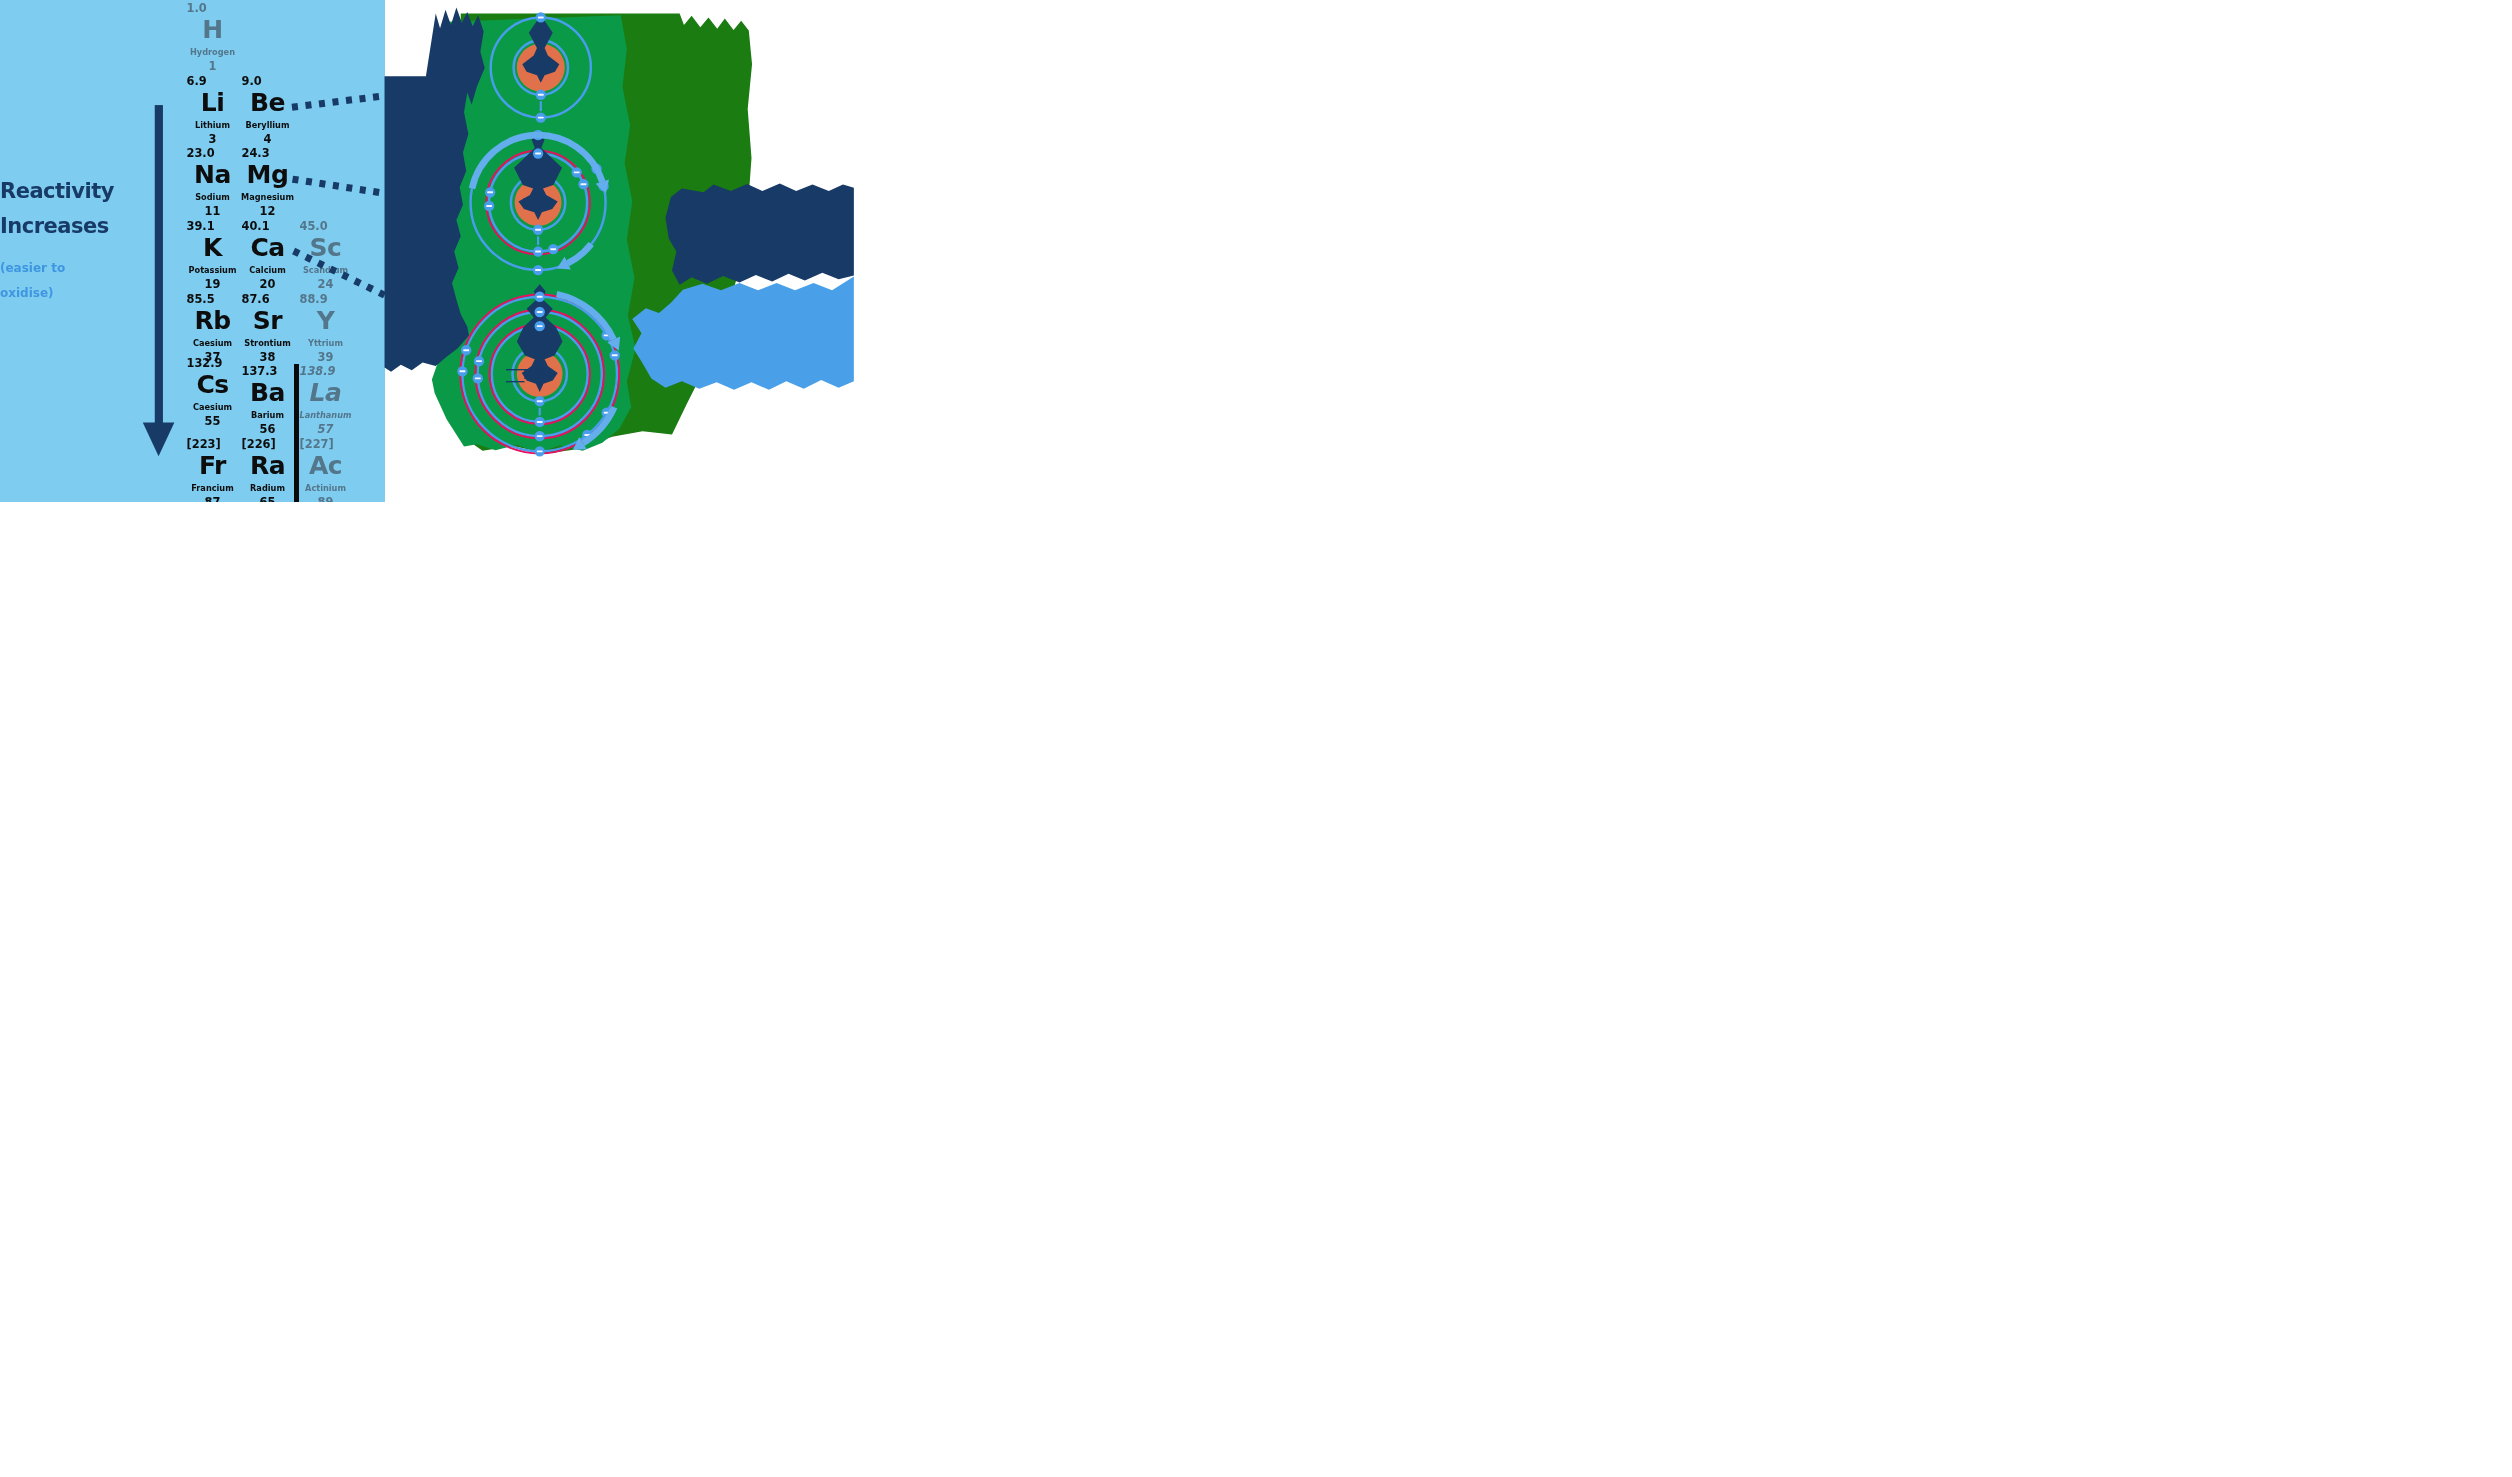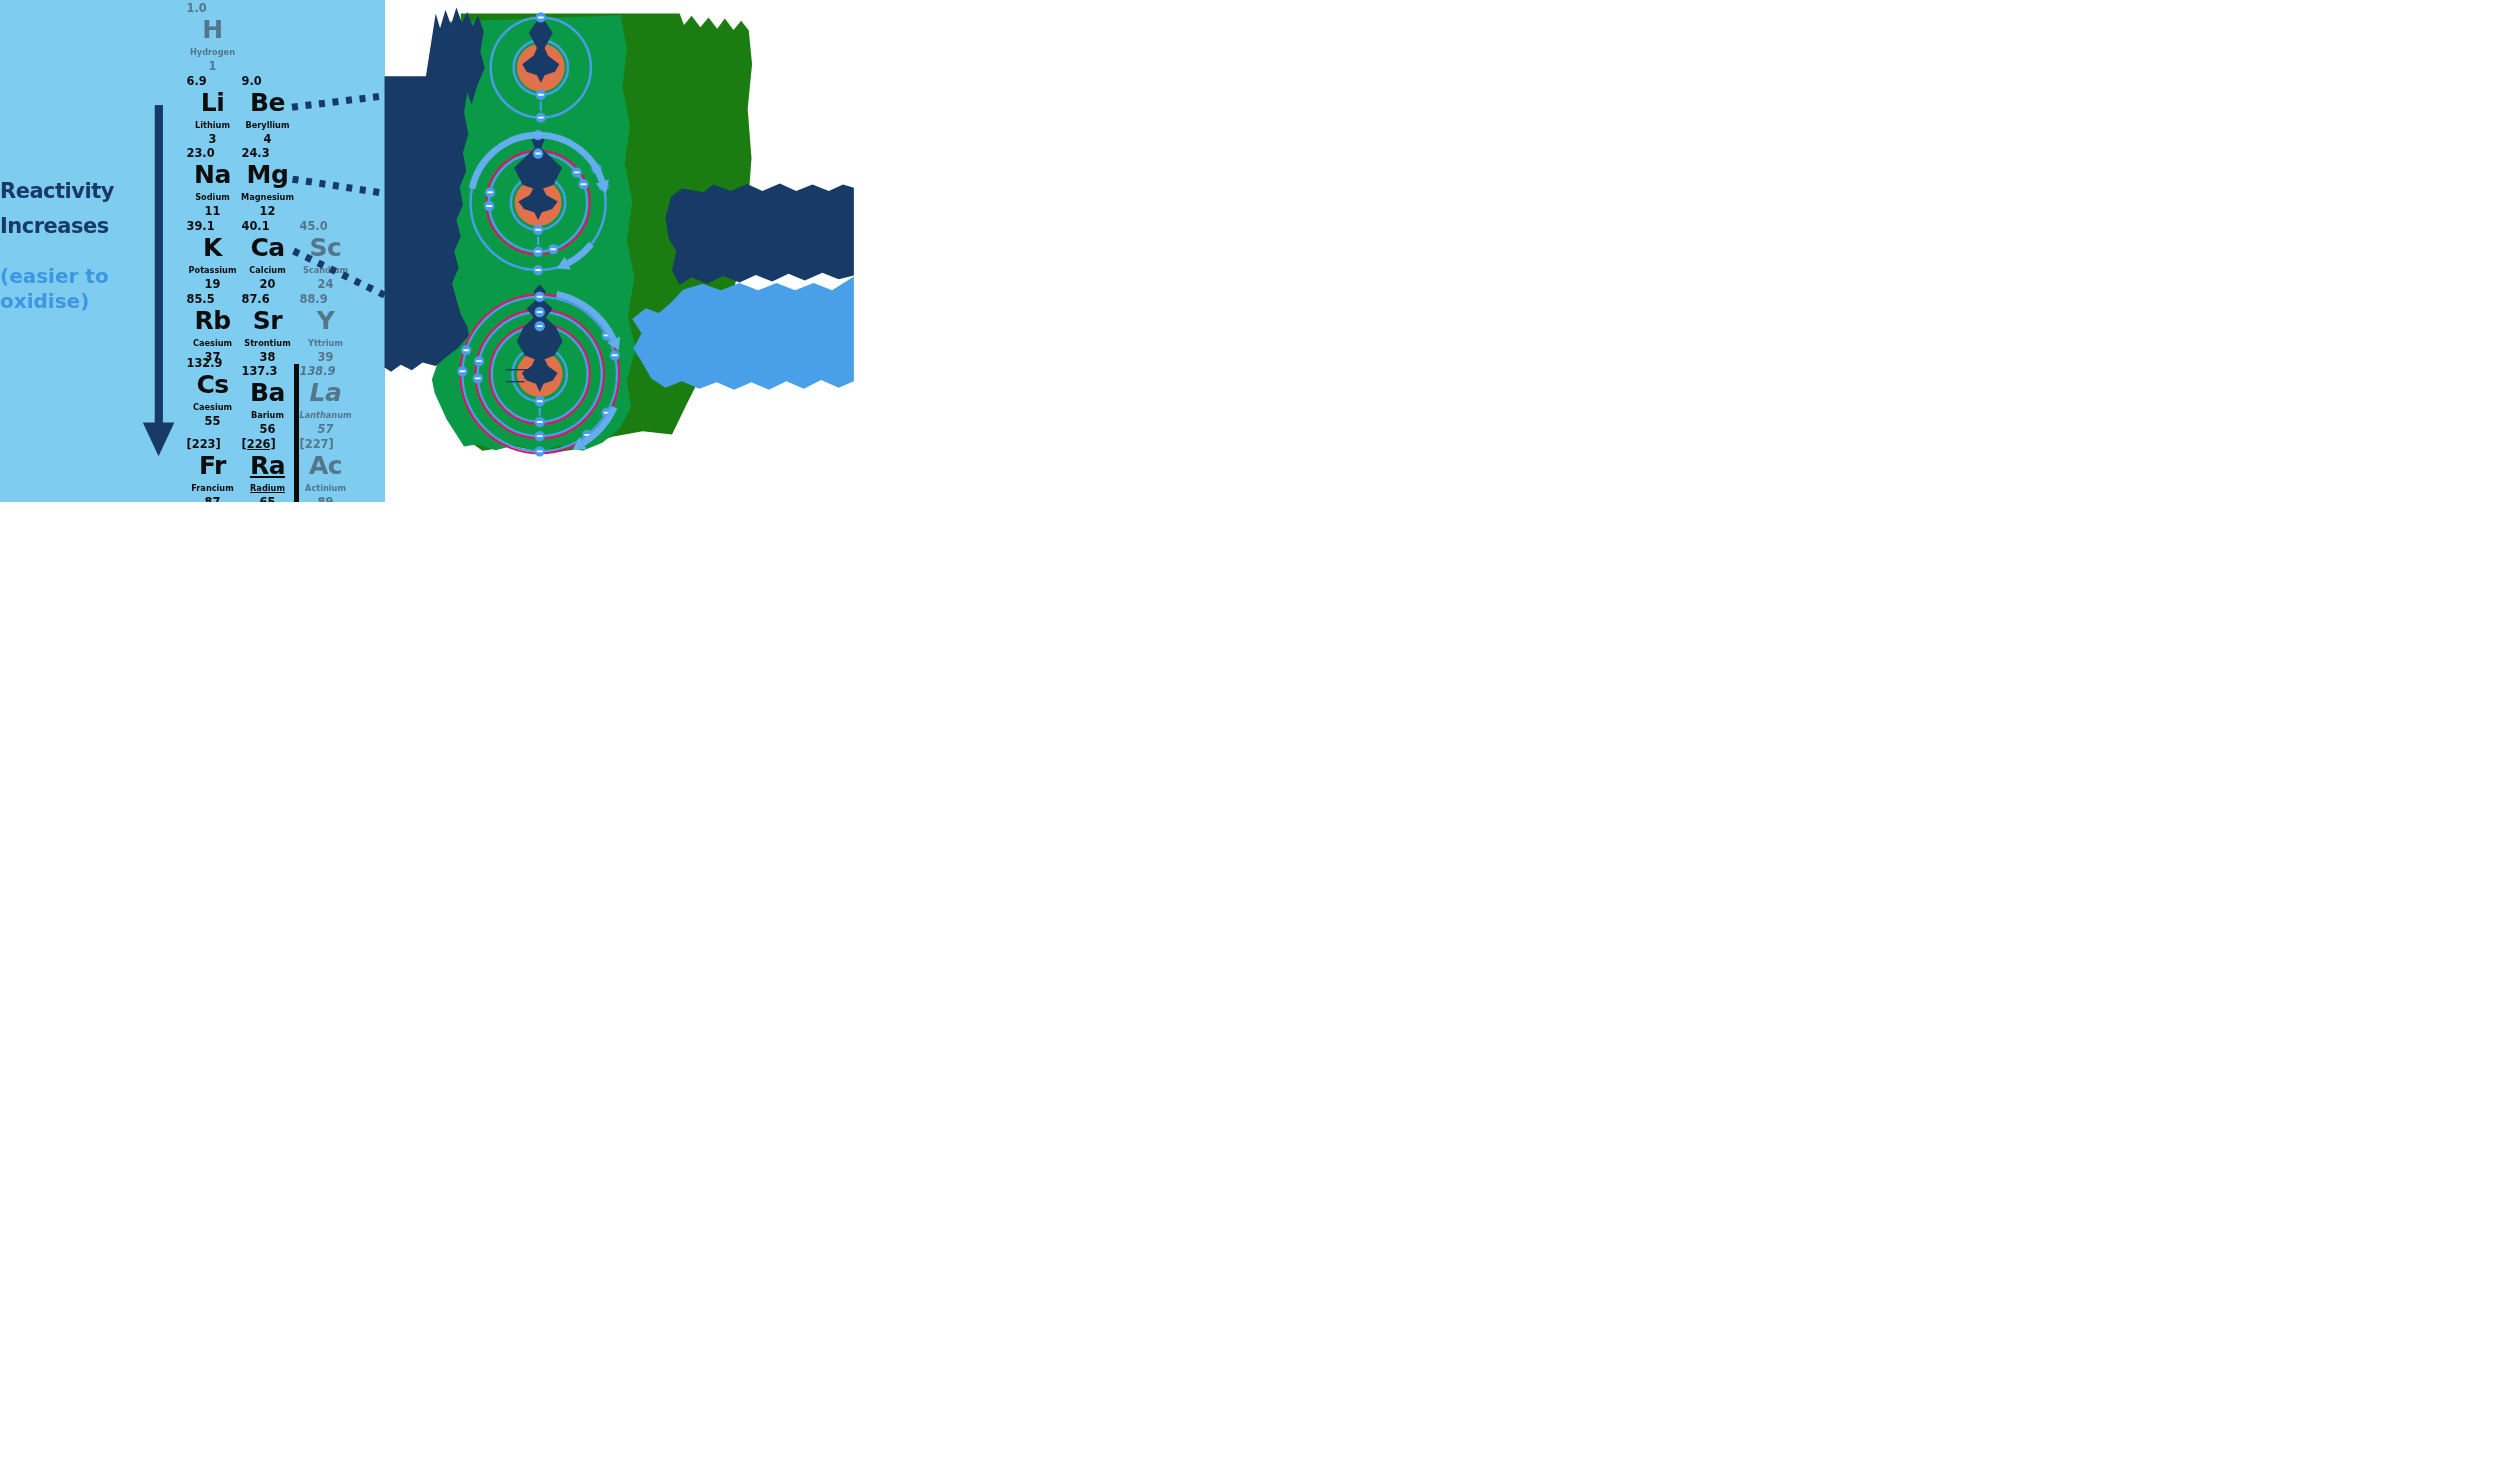--- a/index.html
+++ b/index.html
@@ -8,21 +8,21 @@
   #left-panel{position:absolute;left:0;top:0;width:385px;height:502px;background:var(--panel,#7ecdf1);}
   #divider{position:absolute;background:#0a0a0a;}
   .cell{position:absolute;width:65px;text-align:center;color:var(--ink,#0d0d0d);z-index:3;}
   .cell .mass{font-size:11.4px;line-height:13px;font-weight:bold;text-align:left;padding-left:6.5px;}
   .cell .sym{font-size:25px;line-height:25px;font-weight:bold;letter-spacing:-0.5px;margin-top:1.6px;}
   .cell .ename{font-size:8.2px;line-height:9.8px;font-weight:bold;margin-top:6px;}
   .cell .enum{font-size:11.4px;line-height:13px;font-weight:bold;margin-top:2.2px;}
   .cell.muted{color:var(--muted,#54768b);}
   #reactivity{position:absolute;left:0;top:174px;width:126px;text-align:left;z-index:3;}
   #reactivity .title{font-size:21px;line-height:35px;font-weight:bold;color:var(--navy,#173a66);letter-spacing:-0.5px;}
-  #reactivity .sub{font-size:20px;line-height:25px;font-weight:600;color:var(--mblue,#3f96e0);margin-top:20px;}
+  #reactivity .sub{font-size:12px;line-height:25px;font-weight:600;color:var(--mblue,#3f96e0);margin-top:12px;}
   #deco{position:absolute;left:0;top:0;z-index:4;pointer-events:none;}
 </style>
 </head>
 <body>
 
 <div id="canvas">
   <div id="left-panel"></div>
 
   <div id="reactivity">
     <div class="title">
@@ -119,21 +119,21 @@
         <div class="sym">La</div>
         <div class="ename">Lanthanum</div>
         <div class="enum">57</div>
       </div>
       <div class="cell" style="left: 180px; top: 438px;">
         <div class="mass">[223]</div>
         <div class="sym">Fr</div>
         <div class="ename">Francium</div>
         <div class="enum">87</div>
       </div>
-      <div class="cell" style="left: 235px; top: 438px; text-decoration: underline;">
+      <div class="cell" style="left: 235px; top: 438px;">
         <div class="mass">[226]</div>
         <div class="sym">Ra</div>
         <div class="ename">Radium</div>
         <div class="enum">65</div>
       </div>
       <div class="cell muted" style="left: 293px; top: 438px;">
         <div class="mass">[227]</div>
         <div class="sym">Ac</div>
         <div class="ename">Actinium</div>
         <div class="enum">89</div>

